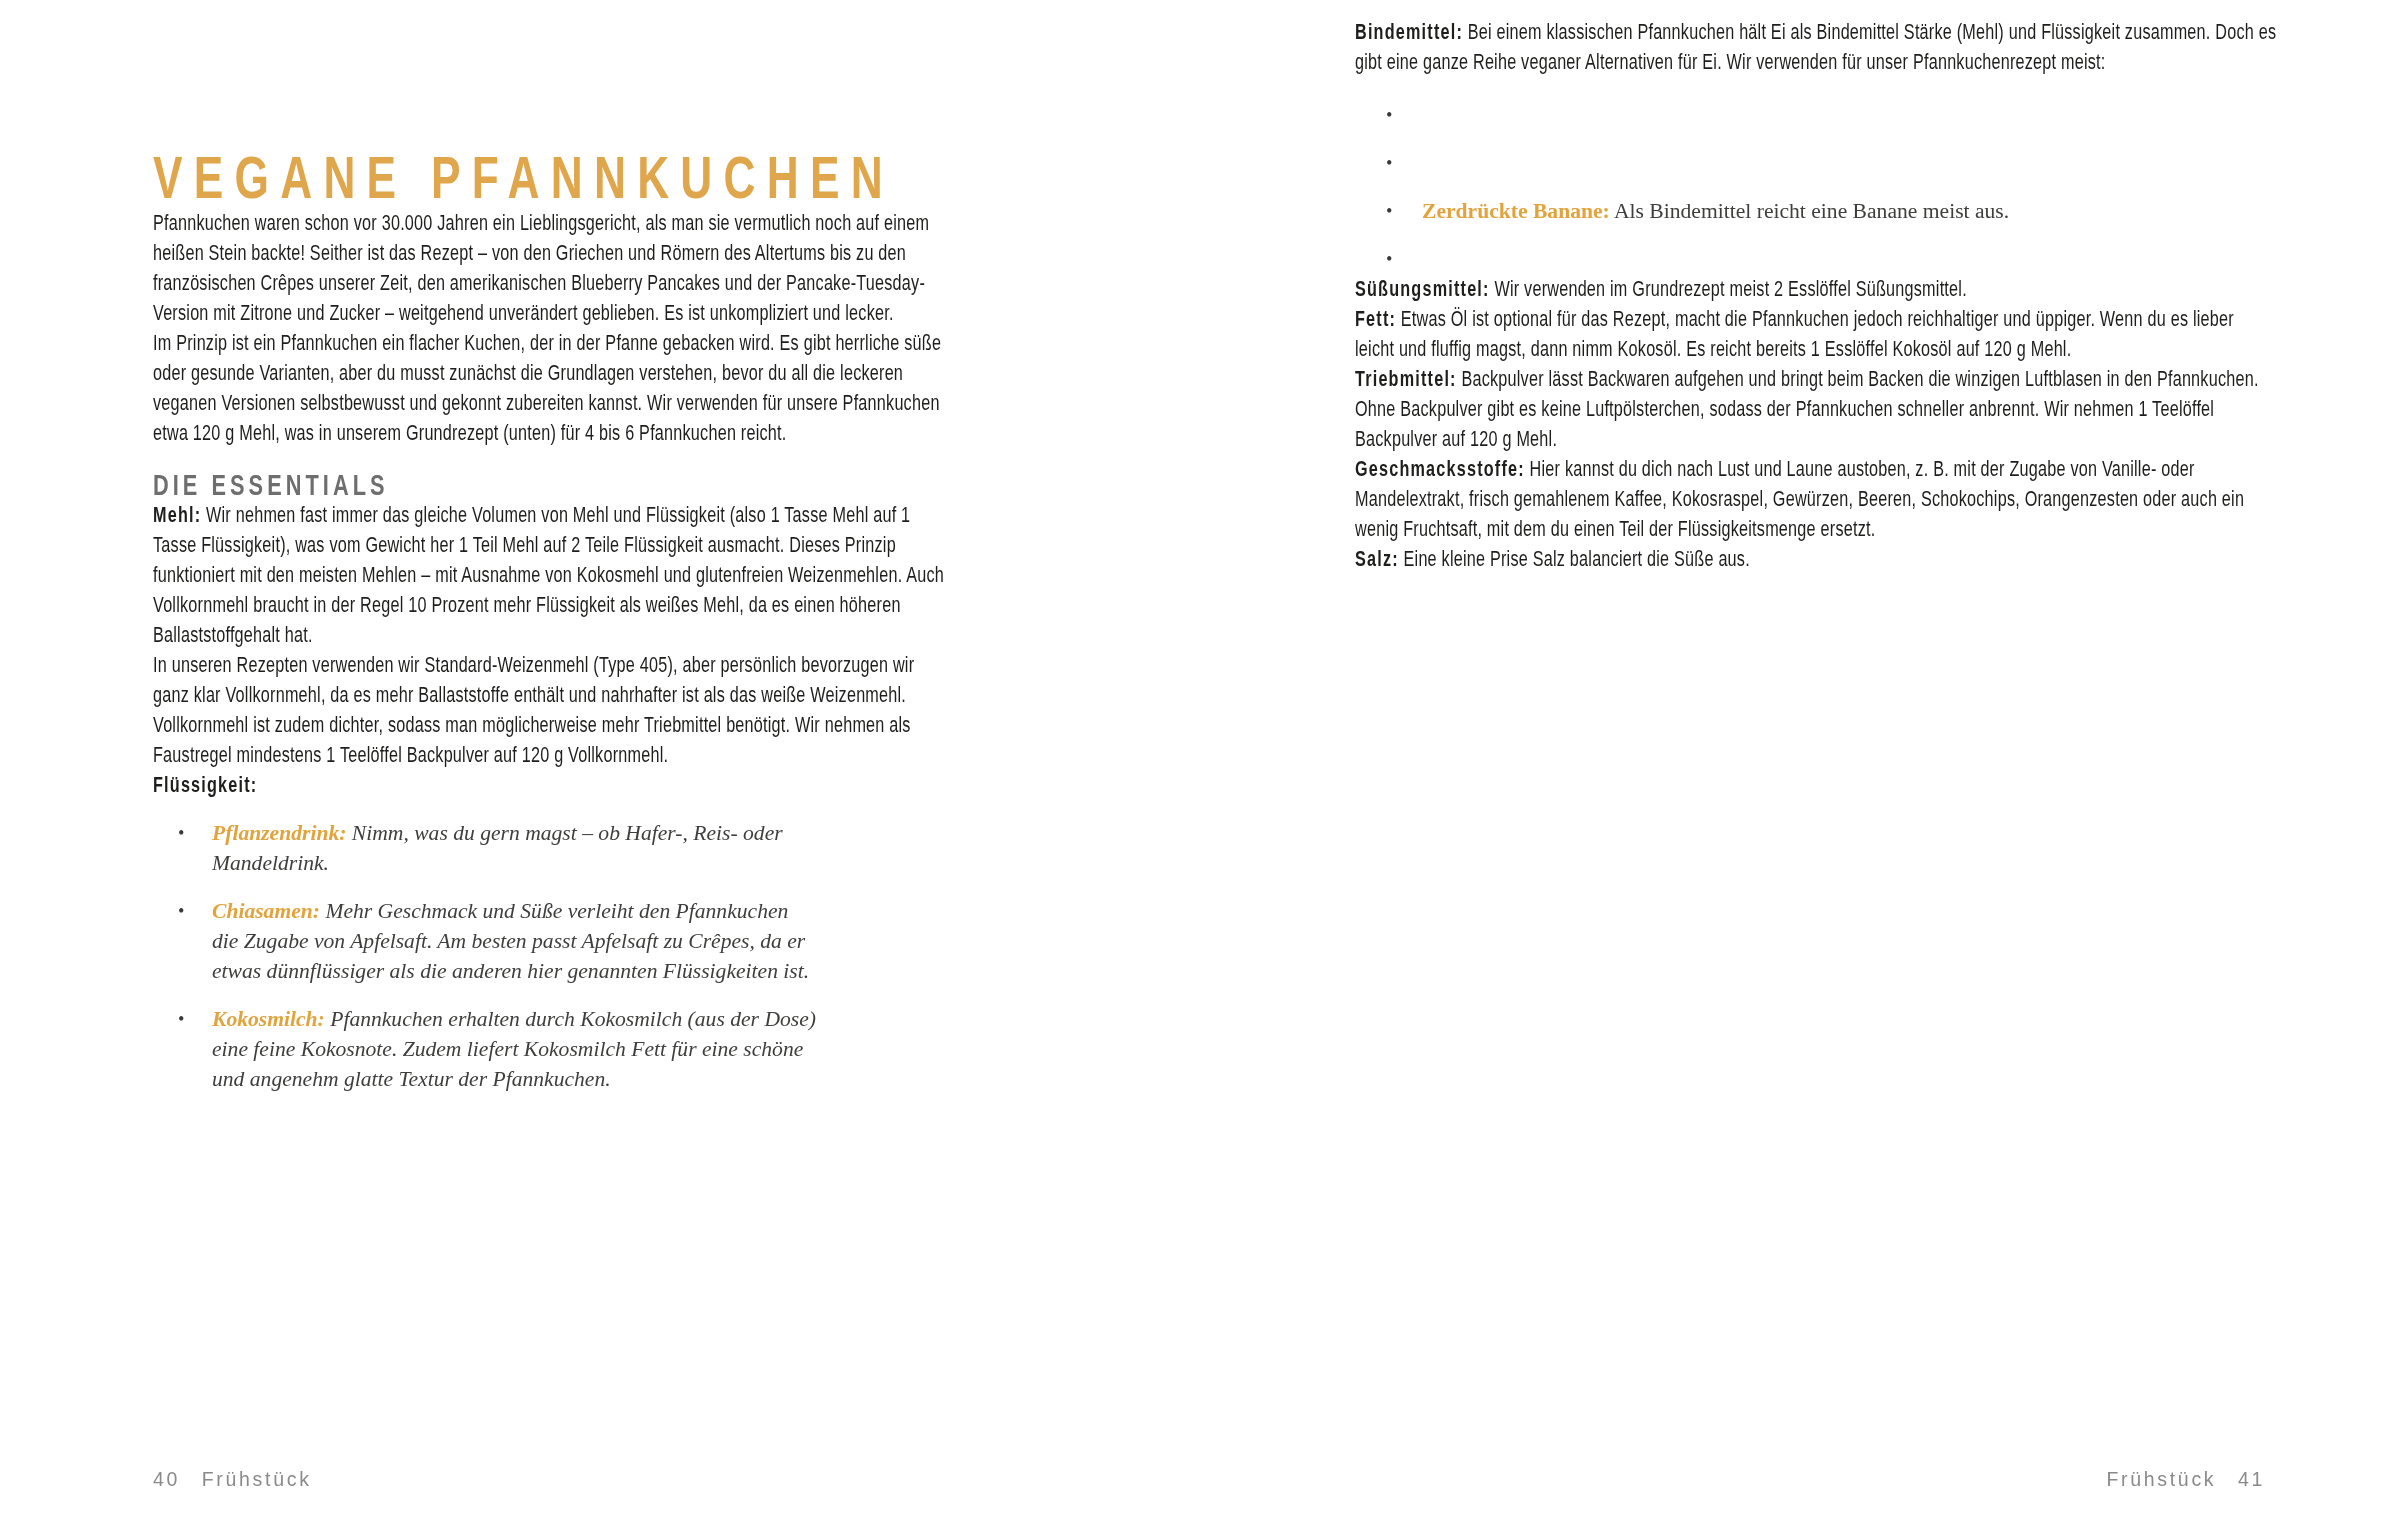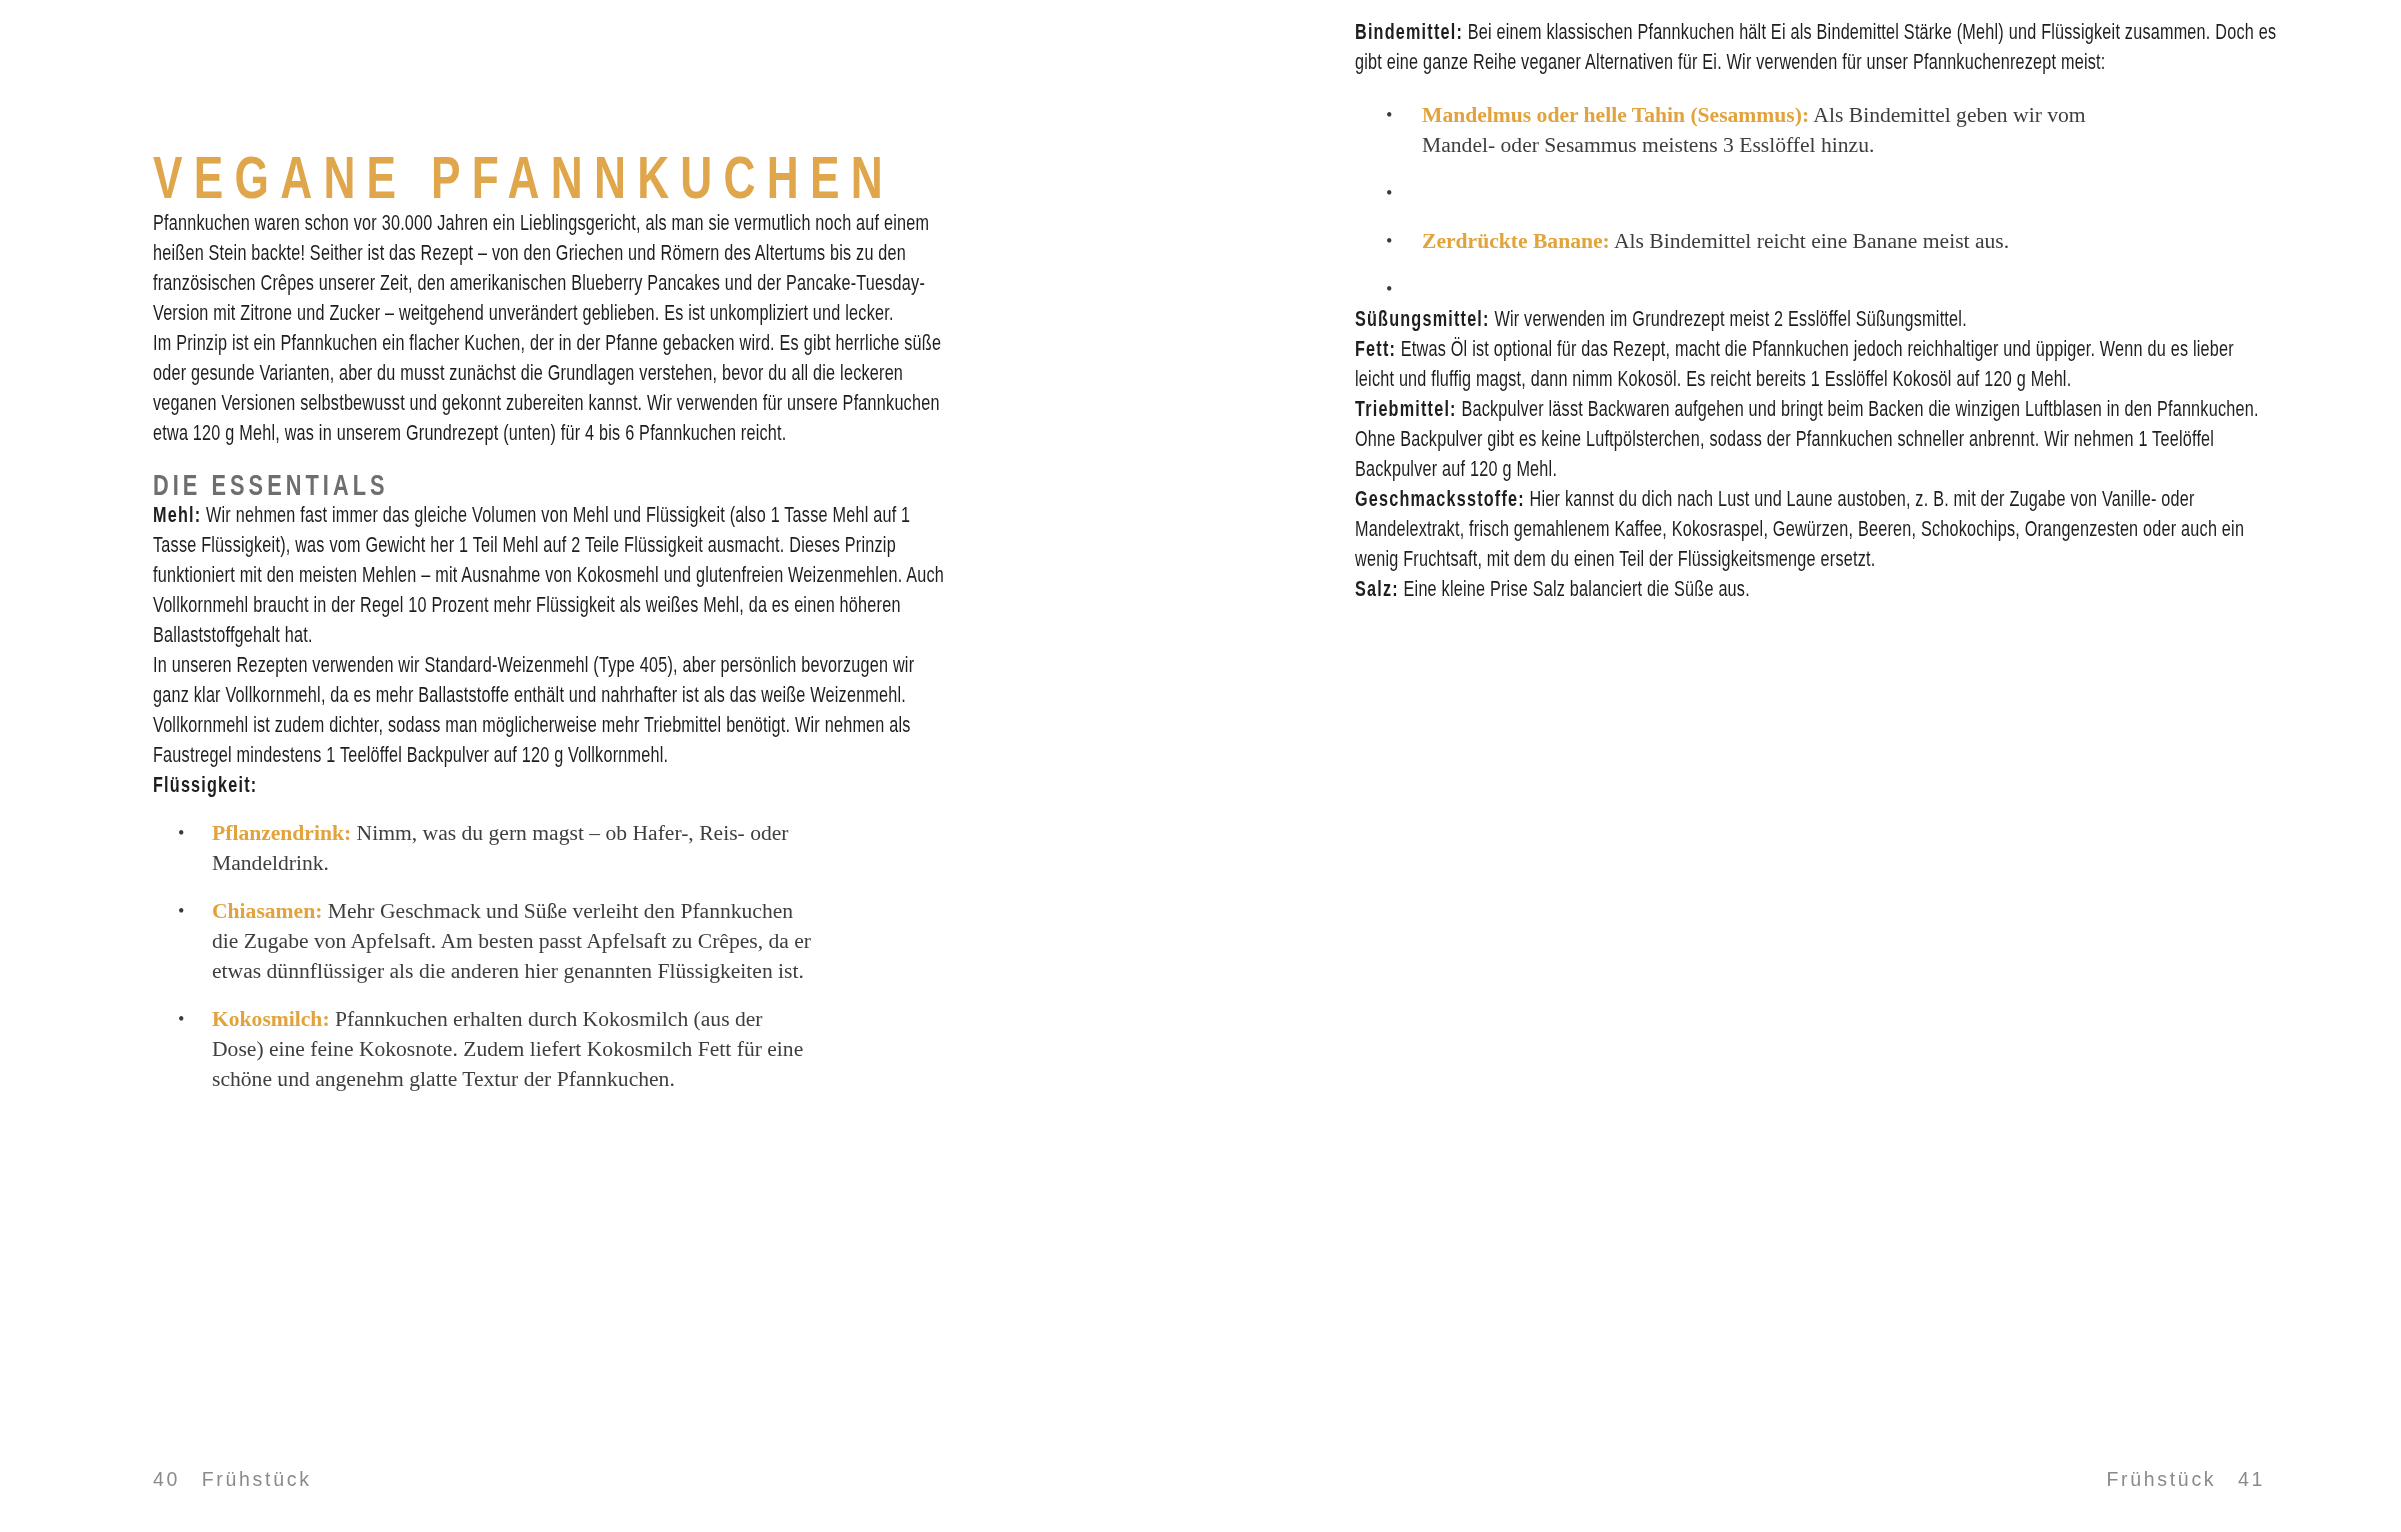--- a/index.html
+++ b/index.html
@@ -73,21 +73,21 @@
   .page-left ul.bullets li { margin-left: 25px; }
   .page-right ul.bullets li { margin-left: 31px; }
   .dot {
     flex: 0 0 34px;
     font-size: 18.4px;
     line-height: 30px;
     color: #3a3a38;
   }
   .page-right .dot { flex-basis: 36px; }
   .li-body { display: block; }
-  .page-left  .li-body { width: 606px; }
+  .page-left  .li-body { width: 606px; font-style: italic; }
   .page-right .li-body { width: 708px; }
   .term { font-weight: 700; color: #e2a33c; }
 
   .m-bind { margin-top: 139px; }
   .m-para-first { margin-top: 54px; }
   .m-para { margin-top: 13px; }
 
   .footer {
     position: absolute;
     top: 1450px;
@@ -142,21 +142,20 @@
         <span>Frühstück</span>
     </div>
   </section>
 
   <section class="page page-right">
     <p class="sans condense m-bind"><strong class="lbl">Bindemittel:</strong> <span>Bei einem klassischen Pfannkuchen hält Ei als Bindemittel Stärke (Mehl) und Flüssigkeit zusammen. Doch es gibt eine ganze Reihe veganer Alternativen für Ei. Wir verwenden für unser Pfannkuchenrezept meist:</span></p>
 
     <ul class="bullets">
       <li>
         <span class="dot">•</span>
-        <span class="li-body"><strong class="term">Mandelmus oder helle Tahin (Sesammus):</strong> <span>Als Bindemittel geben wir vom Mandel- oder Sesammus meistens 3 Esslöffel hinzu.</span></span>
       </li>
       <li>
         <span class="dot">•</span>
       </li>
       <li>
         <span class="dot">•</span>
         <span class="li-body"><strong class="term">Zerdrückte Banane:</strong> <span>Als Bindemittel reicht eine Banane meist aus.</span></span>
       </li>
       <li>
         <span class="dot">•</span>

